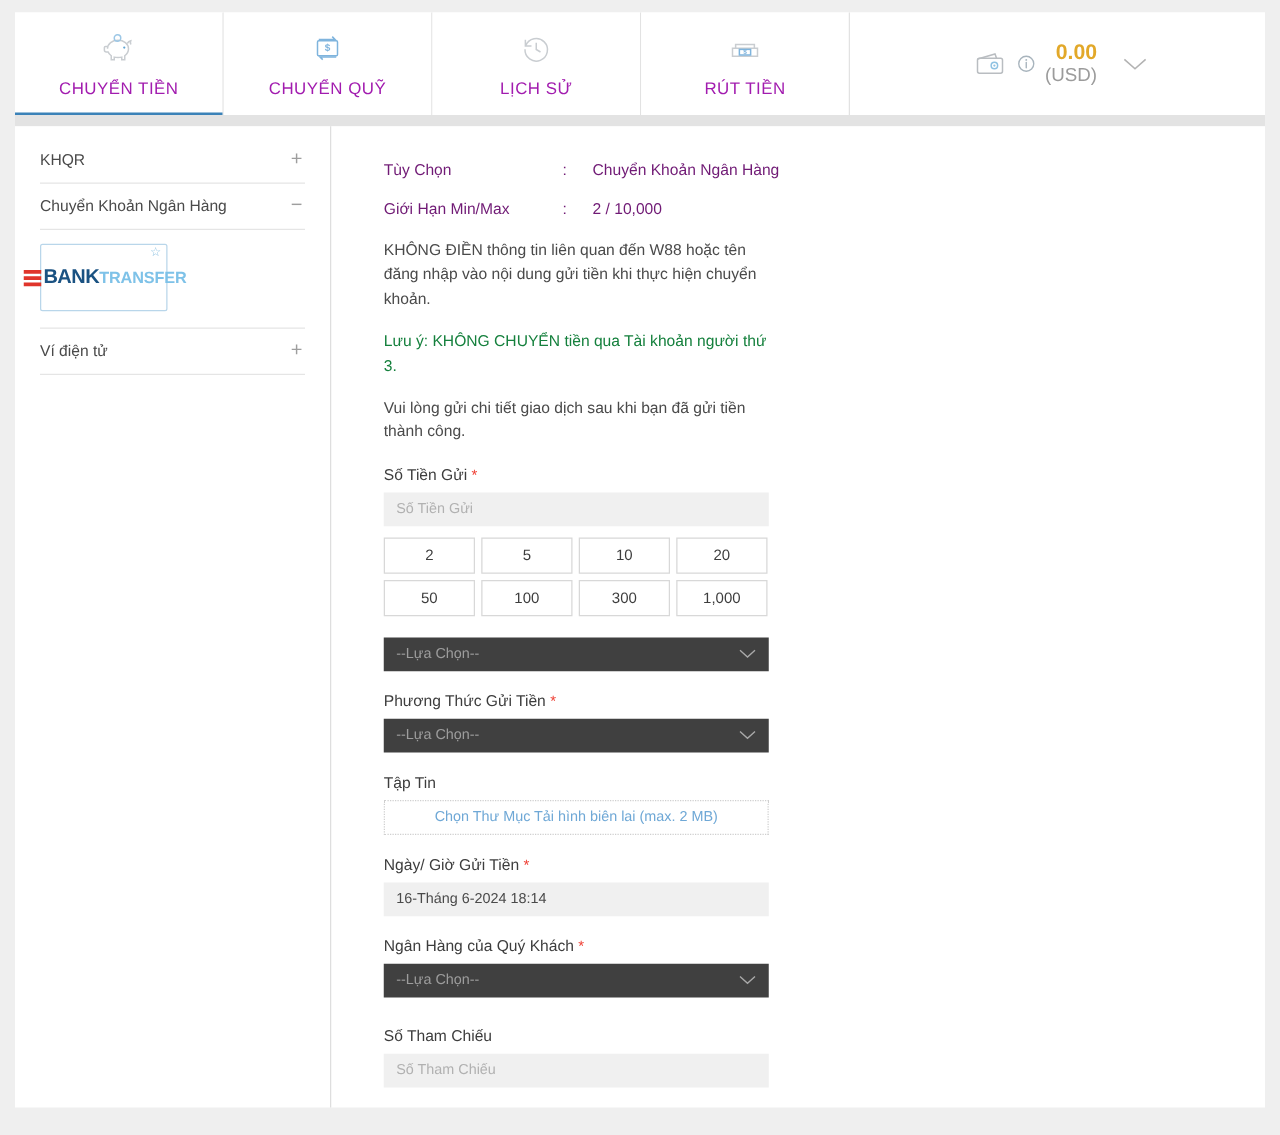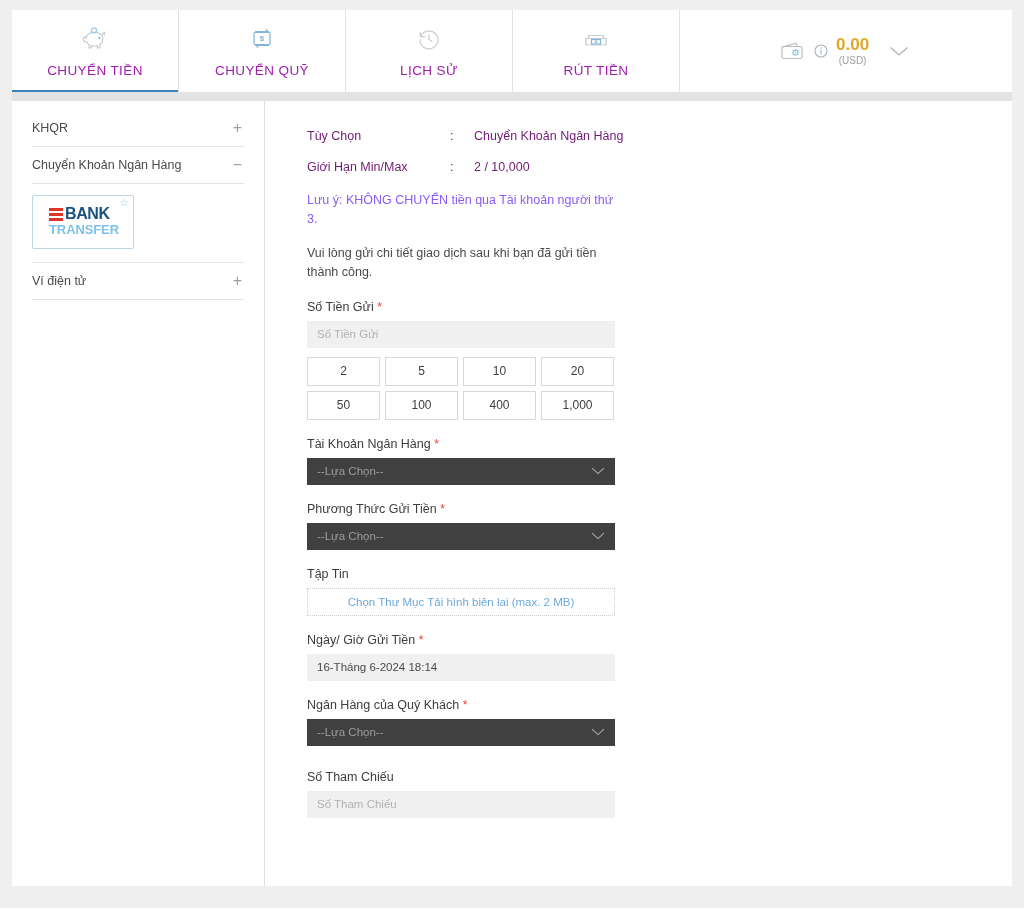--- a/index.html
+++ b/index.html
@@ -43,21 +43,21 @@
     height: 4px; background: #3b82b8;
   }
   .spacer-tab { flex: 1; background:#fff; display:flex; align-items:center; }
   .balance {
     display: flex; align-items: center; gap: 8px;
     margin-left: 100px;
   }
   .bal-amt {
     font-size: 17px; font-weight: bold; color: #e2a829; line-height: 1; text-align: right;
   }
-  .bal-cur { font-size: 10px; color: #9b9b9b; text-align: center; margin-top: 2px; }
+  .bal-cur { font-size: 15px; color: #9b9b9b; text-align: center; margin-top: 2px; }
   .chev-big {
     width: 20px; height: 11px; margin-left: 12px; color:#b3b3b3;
   }
 
   
   .greyband {
     position: absolute; left: 12px; top: 92px;
     width: 1000px; height: 9px; background: #e3e3e3;
   }
 
@@ -91,42 +91,42 @@
     border: 1px solid #b9d6ea;
     border-radius: 2px;
     background: #fff;
     position: relative;
     display:flex; align-items:center; justify-content:center;
   }
   .bankcard .star {
     position: absolute; top: 2px; right: 4px;
     color: #8fc2e2; font-size: 10px; line-height: 1;
   }
-  .bc-inner { display:flex; flex-direction:column; align-items:flex-start; margin-left:2px;}
+  .bc-inner { display:flex; flex-direction:row; align-items:flex-start; margin-left:2px;}
   .bc-row1 { display: flex; align-items: center; }
   .bars { display:flex; flex-direction:column; gap:2px; margin-right:2px; }
   .bars i { display:block; width:14px; height:3px; background:#e0352b; }
   .bc-bank { font-size: 16px; font-weight: bold; color: #1a5282; letter-spacing: -0.4px; line-height: 1; }
   .bc-transfer { font-size: 13px; font-weight: bold; color: #7ec2e8; letter-spacing: -0.1px; line-height: 1.1; margin-top:1px;}
 
   
   .form {
     flex: 1;
     padding: 28px 0 0 42px;
   }
   .inforow {
     display: flex; font-size: 12.5px; color: #701a75; margin-bottom: 17px;
   }
   .inforow .k { width: 143px; }
   .inforow .c { width: 24px; }
   .notice {
     font-size: 12.5px; color: #4a4a4a; line-height: 1.55;
     width: 310px; margin-top: 14px;
   }
-  .notice.warn { color: #8b5cf6; margin-top: 15px; }
+  .notice.warn { color: #15803d; margin-top: 15px; }
   .notice.last { margin-top: 14px; }
 
   .field { margin-top: 17px; width: 308px; }
   .flabel { font-size: 12.5px; color: #3d3d3d; margin-bottom: 7px; }
   .req { color: #ef4136; font-size: 12px; }
   .finput {
     height: 27px; background: #f0f0f0;
     display: flex; align-items: center;
     padding: 0 10px;
     font-size: 11.5px; color: #b1b1b1;
@@ -289,48 +289,45 @@
         <span class="c">:</span>
         <span class="v">Chuyển Khoản Ngân Hàng</span>
       </div>
 
       <div class="inforow">
         <span class="k">Giới Hạn Min/Max</span>
         <span class="c">:</span>
         <span class="v">2 / 10,000</span>
       </div>
 
+      <div class="notice">KHÔNG ĐIỀN thông tin liên quan đến W88 hoặc tên đăng nhập vào nội dung gửi tiền khi thực hiện chuyển khoản.</div>
       <div class="notice warn">Lưu ý: KHÔNG CHUYỂN tiền qua Tài khoản người thứ 3.</div>
       <div class="notice last">Vui lòng gửi chi tiết giao dịch sau khi bạn đã gửi tiền thành công.</div>
 
       <div class="field">
         <div class="flabel">
           <span>Số Tiền Gửi</span>
           <span class="req">*</span>
         </div>
         <div class="finput">
           <span>Số Tiền Gửi</span>
         </div>
         <div class="quickgrid">
           <div class="qbtn">2</div>
           <div class="qbtn">5</div>
           <div class="qbtn">10</div>
           <div class="qbtn">20</div>
           <div class="qbtn">50</div>
           <div class="qbtn">100</div>
-          <div class="qbtn">400</div>
+          <div class="qbtn">300</div>
           <div class="qbtn">1,000</div>
         </div>
       </div>
 
       <div class="field">
-        <div class="flabel">
-          <span>Tài Khoản Ngân Hàng</span>
-          <span class="req">*</span>
-        </div>
         <div class="fselect">
           <span>--Lựa Chọn--</span>
           <span class="chev-sm">
             <svg width="14" height="8" viewBox="0 0 14 8" fill="none" stroke="#a9a9a9" stroke-width="1.1">
                 <path d="M1 1.2 7 6.6l6-5.4"></path>
               </svg>
           </span>
         </div>
       </div>
 

